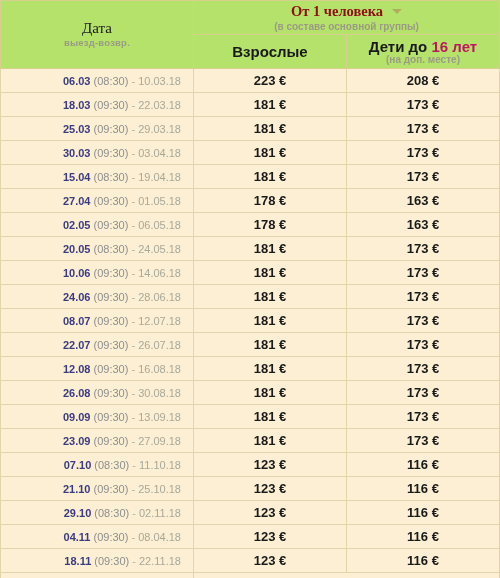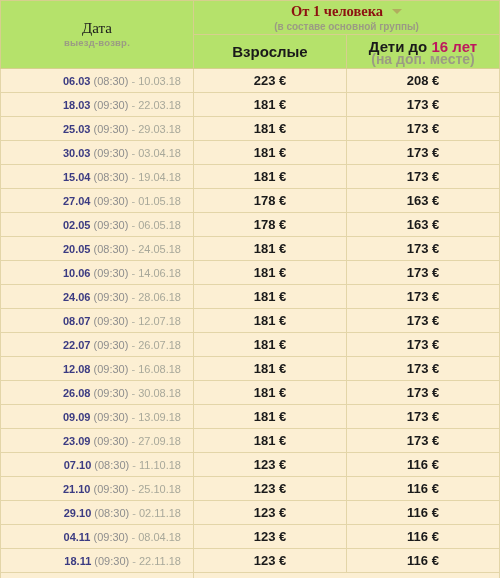--- a/index.html
+++ b/index.html
@@ -84,21 +84,21 @@
   .t-col-main {
     font-weight: bold;
     font-size: 15px;
     color: #1a1a1a;
     line-height: 15px;
   }
   .t-col-main .accent-red {
     color: #be185d;
   }
   .t-col-sub {
-    font-size: 14px;
+    font-size: 10px;
     color: #9b9b84;
     line-height: 11px;
   }
 
   
   .row-cell {
     background: #fcefd3;
     border: 1px solid #e3d5a8;
     height: 23px;
     padding: 0 12px;

